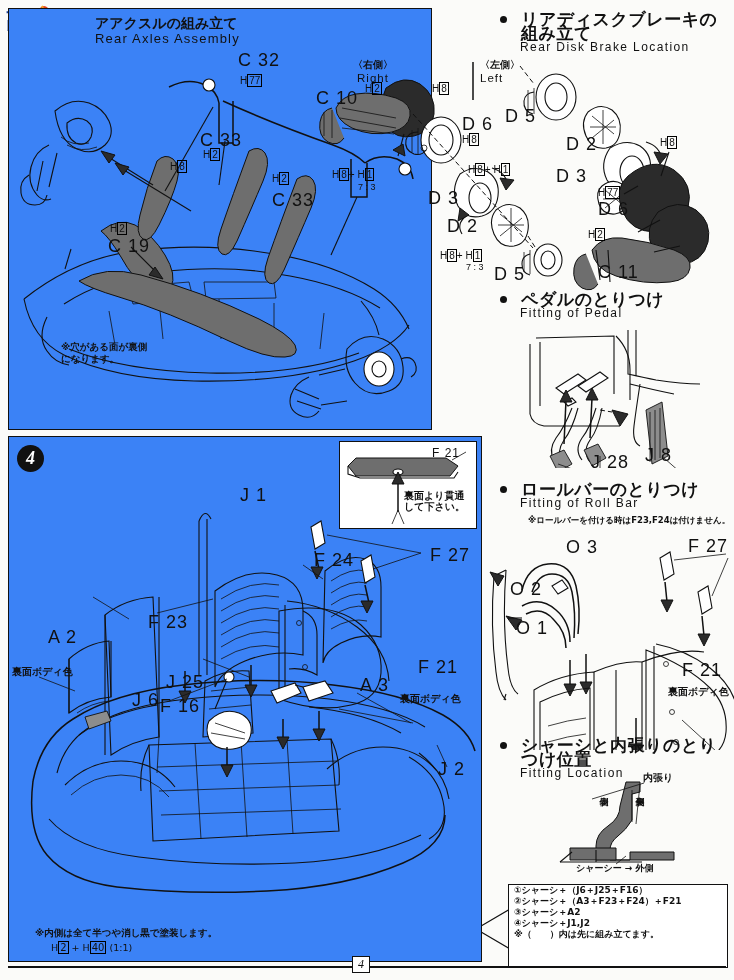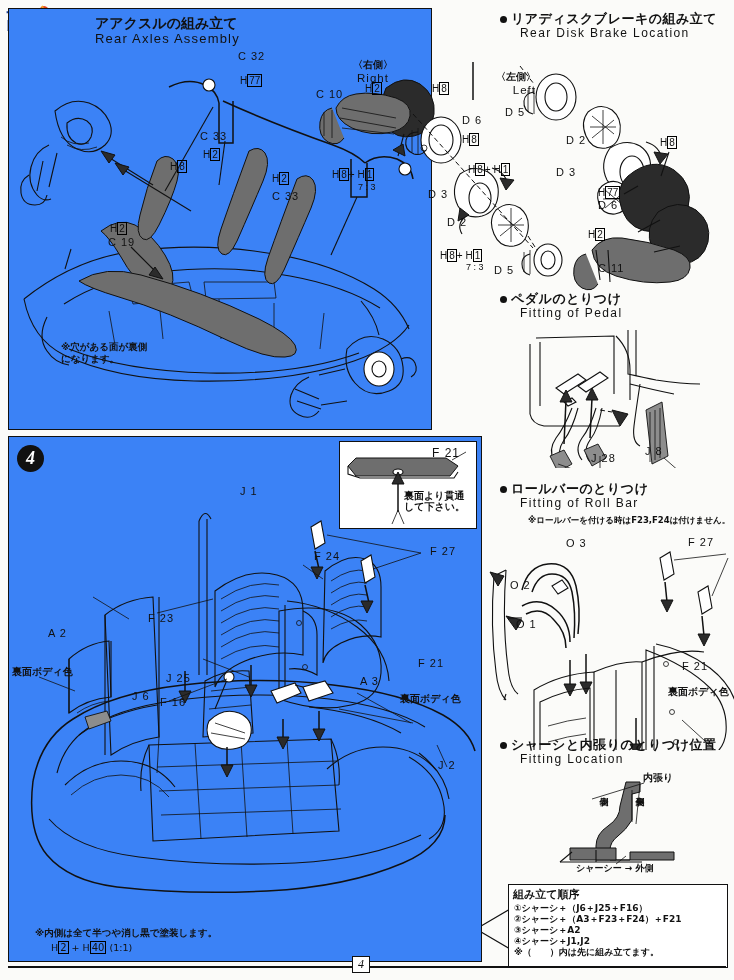--- a/index.html
+++ b/index.html
@@ -7,35 +7,35 @@
     width:734px;height:980px;position:relative;overflow:hidden;
     font-family:"Liberation Sans","DejaVu Sans",sans-serif;
     color:#111;
     background:#fbfbf9;
   }
   .sheet{position:absolute;inset:0;}
 
   
   .jp{font-family:"DejaVu Sans","Liberation Sans",sans-serif;font-weight:bold;}
   .en{font-family:"Liberation Sans",sans-serif;letter-spacing:1px;}
-  .lbl{position:absolute;font-size:11px;font-family:"Liberation Sans",sans-serif;letter-spacing:1px;white-space:nowrap;}
+  .lbl{position:absolute;font-size:18px;font-family:"Liberation Sans",sans-serif;letter-spacing:1px;white-space:nowrap;}
   .lbl-sm{position:absolute;font-size:10px;font-family:"Liberation Sans",sans-serif;white-space:nowrap;}
   .jplbl{position:absolute;font-size:10px;font-weight:bold;white-space:nowrap;font-family:"DejaVu Sans",sans-serif;}
   .boxed{border:1.3px solid #000;display:inline-block;padding:0 1px;font-size:10px;line-height:11px;}
 
   
   .panel{position:absolute;border:1.6px solid #111;background:#3b82f6;}
 
   
   .hdr{position:absolute;}
   .hdr .t1{font-size:14px;font-weight:bold;line-height:16px;font-family:"DejaVu Sans",sans-serif;}
   .hdr .t2{font-size:13px;line-height:15px;letter-spacing:1.2px;font-family:"Liberation Sans",sans-serif;}
   .bullet-hd{position:absolute;}
   .bullet-hd .dot{position:absolute;left:0;top:4px;width:7px;height:7px;border-radius:50%;background:#111;}
-  .bullet-hd .t1{margin-left:11px;font-size:13px;font-weight:bold;line-height:14px;font-family:"DejaVu Sans",sans-serif;letter-spacing:.5px;}
+  .bullet-hd .t1{margin-left:21px;font-size:17px;font-weight:bold;line-height:14px;font-family:"DejaVu Sans",sans-serif;letter-spacing:.5px;}
   .bullet-hd .t2{margin-left:20px;font-size:12px;line-height:15px;letter-spacing:1.4px;font-family:"Liberation Sans",sans-serif;}
 
   .stepnum{position:absolute;width:27px;height:27px;border-radius:50%;background:#111;color:#fff;
            font-size:18px;font-weight:bold;font-style:italic;text-align:center;line-height:27px;
            font-family:"Liberation Serif",serif;}
 
   
   .logo{position:absolute;left:4px;top:2px;width:120px;height:40px;}
   .logo .ch{position:absolute;font-size:22px;font-weight:bold;color:#1b3f96;font-family:"DejaVu Sans",sans-serif;}
   .logo .ch1{left:2px;top:4px;}
@@ -162,21 +162,21 @@
   <div class="bullet-hd" style="left:500px;top:12px;">
     <span class="dot"></span>
     <div class="t1 jp">リアディスクブレーキの組み立て</div>
     <div class="t2 en">Rear Disk Brake Location</div>
   </div>
 
   <div style="position:absolute;left:345px;top:58px;text-align:center;width:56px;">
     <div class="jplbl" style="position:relative;left:0;top:0;font-size:10px;">〈右側〉</div>
     <div class="en" style="font-size:11.5px;">Right</div>
   </div>
-  <div style="position:absolute;left:480px;top:70px;text-align:right;width:56px;">
+  <div style="position:absolute;left:480px;top:58px;text-align:left;width:56px;">
     <div class="jplbl" style="position:relative;left:0;top:0;font-size:10px;">〈左側〉</div>
     <div class="en" style="font-size:11.5px;">Left</div>
   </div>
 
   <svg width="734" height="300" viewBox="0 0 734 300" style="position:absolute;left:0;top:0;">
     <path class="ln2" d="M473 62 l0 38"></path>
 
     <path class="filldk" d="M386 88 q18 -14 34 -4 q16 11 14 30 q-2 18 -20 22 q-18 4 -28 -10 q-10 -16 0 -38z"></path>
     <path class="fillgray" d="M336 108 q6 -12 20 -14 q18 -3 40 4 q16 6 14 18 q-2 12 -18 16 q-20 5 -40 -4 q-16 -8 -16 -20z"></path>
     <path class="thin" d="M342 108 l54 10 M340 118 l56 10 M342 128 l52 6"></path>
@@ -395,21 +395,20 @@
       </svg>
     <span class="jplbl" style="left:597px;top:790px;writing-mode:vertical-rl;font-size:9px;">表側</span>
     <span class="jplbl" style="left:633px;top:790px;writing-mode:vertical-rl;font-size:9px;">裏側</span>
     <span class="jplbl" style="left:576px;top:862px;font-size:9px;">シャーシー → 外側</span>
   </div>
 
   <svg width="60" height="50" viewBox="0 0 60 50" style="position:absolute;left:474px;top:905px;">
     <path class="ln" d="M2 24 l34 -20 M2 24 l34 20"></path>
   </svg>
   <div class="ordbox" style="left:508px;top:884px;width:218px;height:82px;">
-    <div class="ot">組み立て順序</div>
     <div class="oi">①シャーシ＋（J6＋J25＋F16）</div>
     <div class="oi">②シャーシ＋（A3＋F23＋F24）＋F21</div>
     <div class="oi">③シャーシ＋A2</div>
     <div class="oi">④シャーシ＋J1,J2</div>
     <div class="oi">※（　　）内は先に組み立てます。</div>
   </div>
 
   <div class="panel" style="left:8px;top:436px;width:472px;height:524px;">
     <div class="stepnum" style="left:8px;top:8px;">4</div>
 

